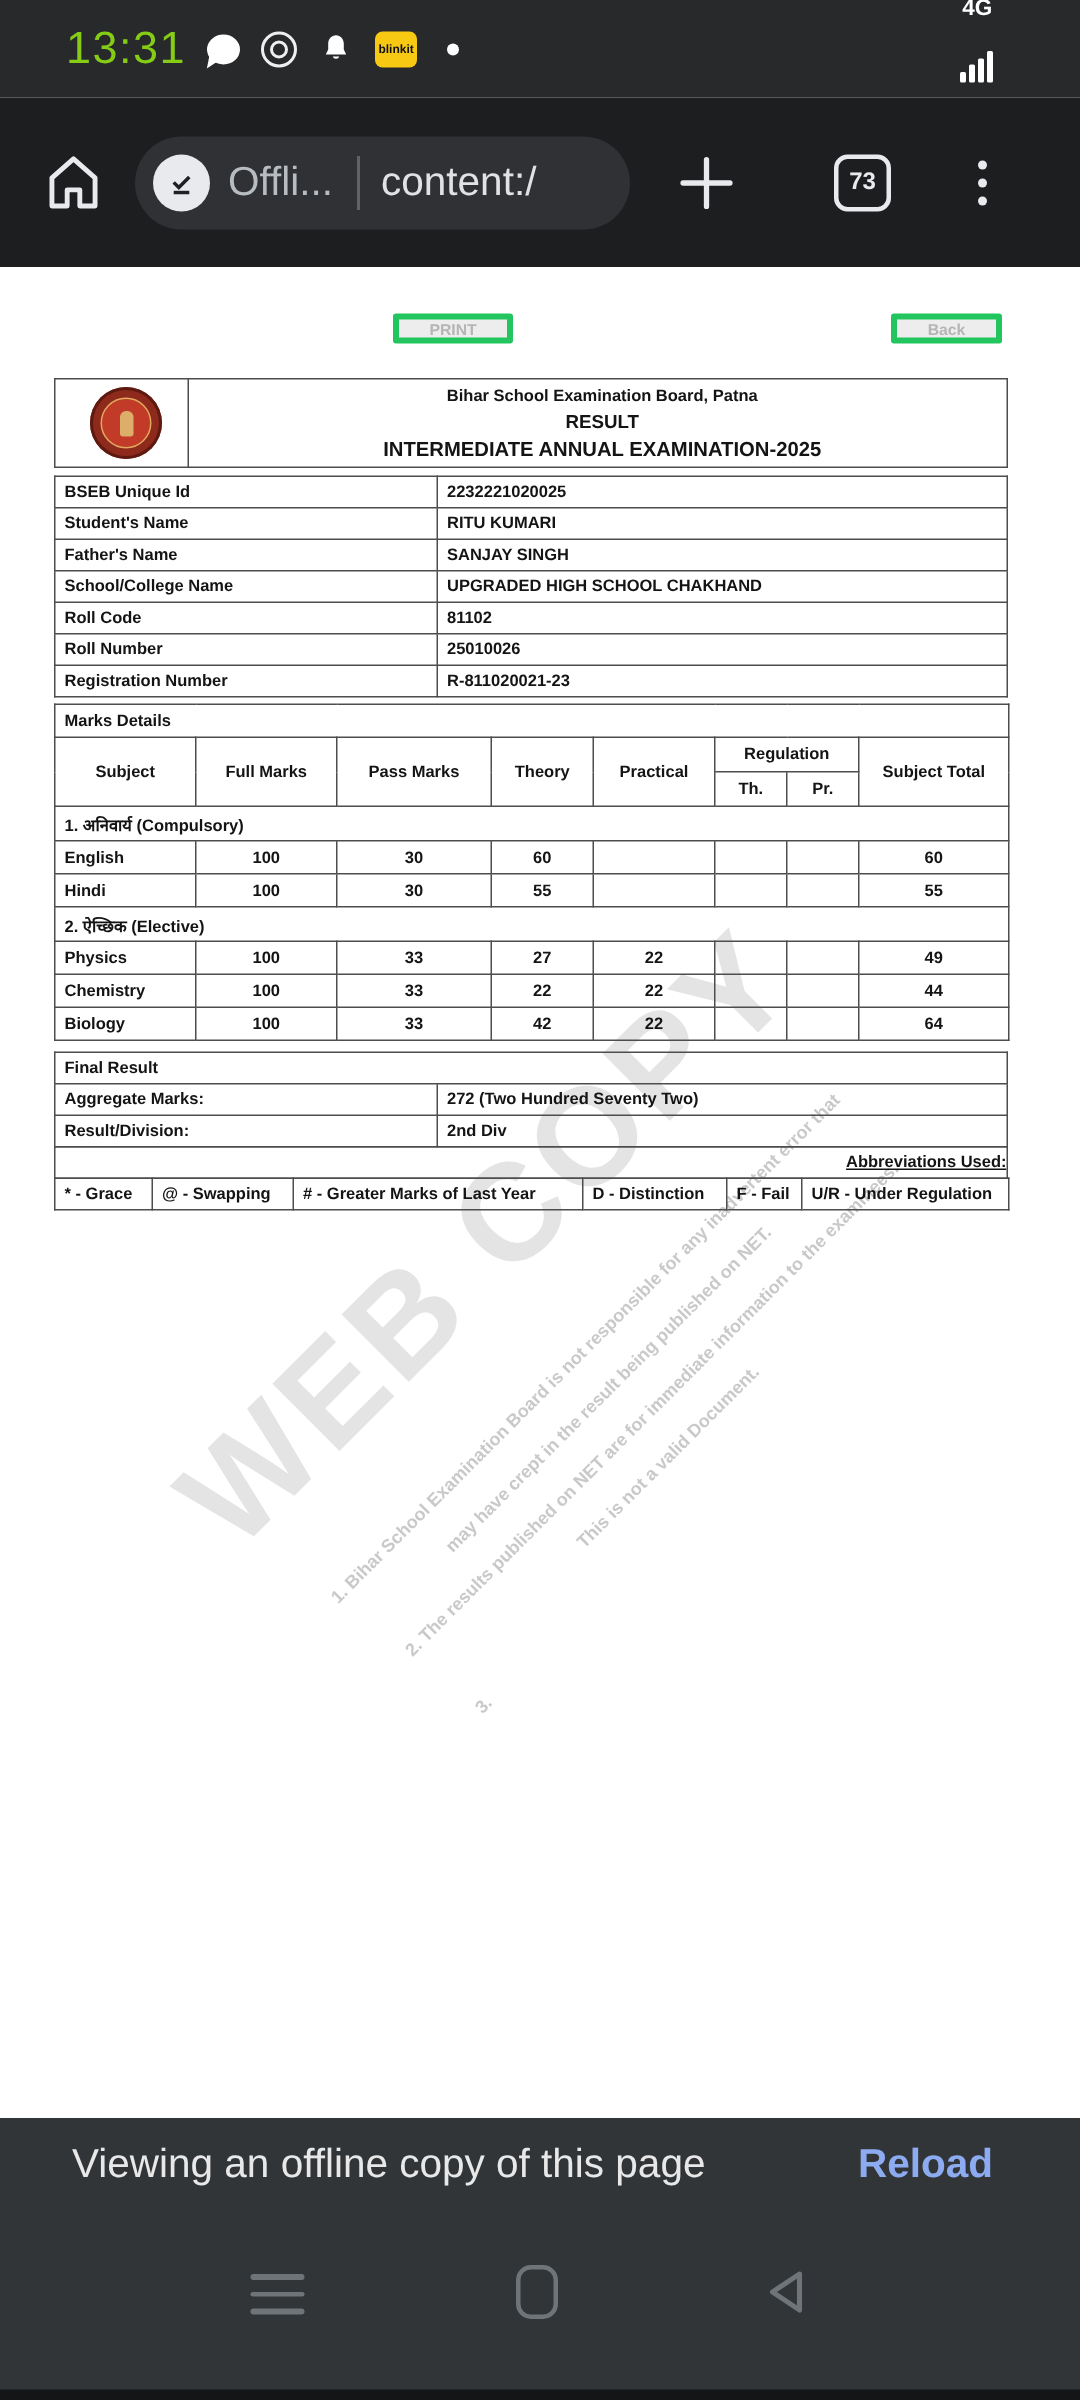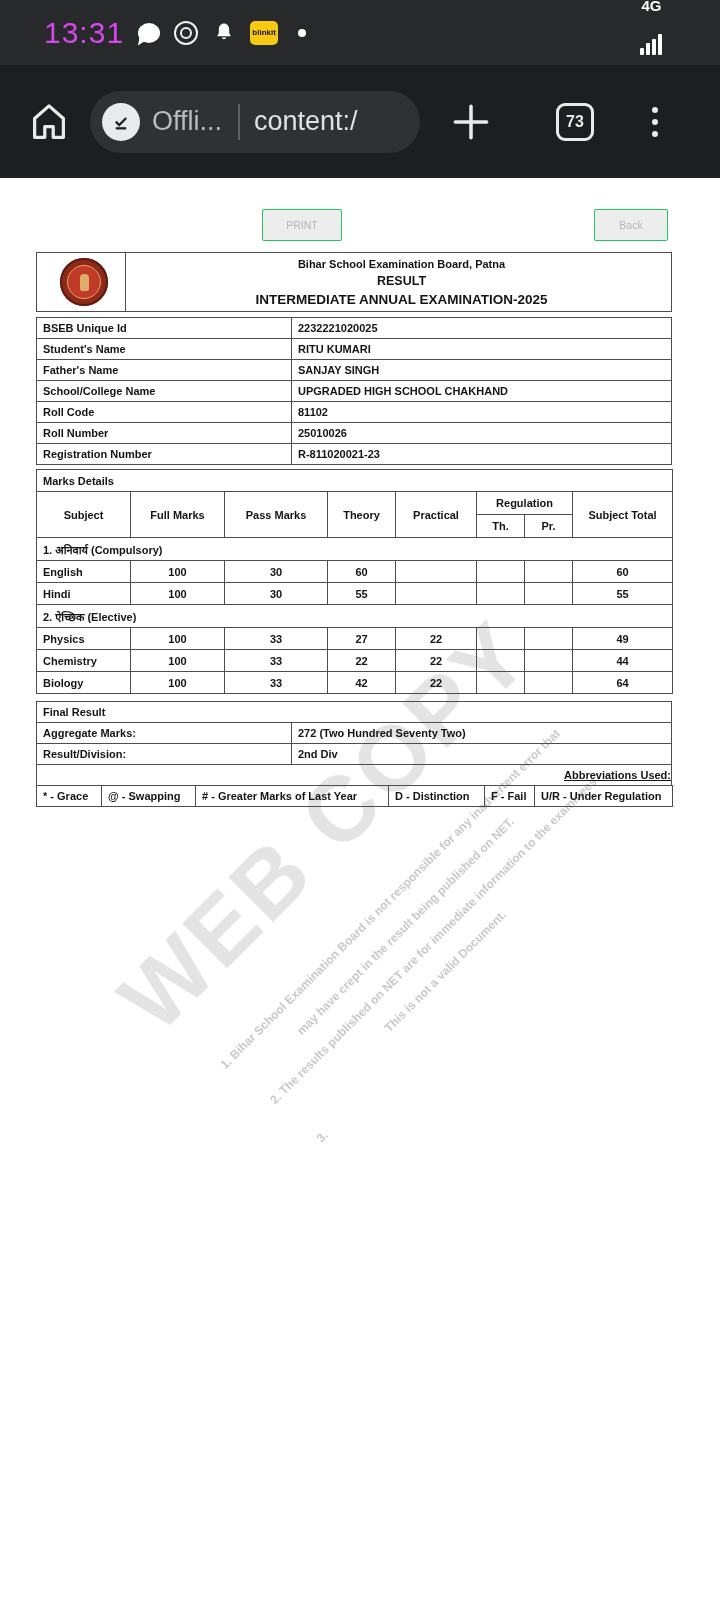--- a/index.html
+++ b/index.html
@@ -3,21 +3,21 @@
 <meta charset="utf-8">
 <style>
   html,body{margin:0;padding:0;background:#000;}
   .screen{position:relative;width:720px;height:1600px;margin:0 auto;background:#fff;overflow:hidden;
           font-family:"Liberation Sans",sans-serif;}
 
   
   .status-bar{position:absolute;top:0;left:0;width:720px;height:65px;background:#28292b;
               display:flex;align-items:center;justify-content:space-between;padding:0 44px;box-sizing:border-box;}
   .sb-left{display:flex;align-items:center;gap:14px;}
-  .sb-time{color:#d946ef;font-size:30px;letter-spacing:1px;}
+  .sb-time{color:#84cc16;font-size:30px;letter-spacing:1px;}
   .chat-bubble{position:relative;width:22px;height:20px;background:#fff;border-radius:50% 50% 50% 50%;}
   .chat-bubble:after{content:"";position:absolute;left:1px;bottom:-4px;border:6px solid transparent;border-top-color:#fff;border-left-color:#fff;transform:rotate(12deg);}
   .emblem{width:24px;height:24px;border:2px solid #efefef;border-radius:50%;box-sizing:border-box;display:flex;align-items:center;justify-content:center;}
   .emblem i{display:block;width:12px;height:12px;border:2px solid #efefef;border-radius:50%;box-sizing:border-box;}
   .blinkit{background:#f7c913;border-radius:5px;width:28px;height:24px;display:flex;align-items:center;justify-content:center;
            color:#111;font-size:8px;font-weight:bold;}
   .dot{width:8px;height:8px;border-radius:50%;background:#fff;margin-left:6px;}
   .sb-right{display:flex;align-items:center;gap:20px;flex-direction:column;}
   .volte{display:flex;flex-direction:column;line-height:10px;color:#fff;font-weight:bold;font-size:9px;}
   .volte .vrow{display:flex;align-items:center;gap:1px;}
@@ -45,22 +45,22 @@
   .pill-divider{width:2px;height:36px;background:#5f6368;margin:0 14px 0 16px;flex:none;}
   .url-text{color:#e0e2e5;font-size:27px;white-space:nowrap;overflow:hidden;}
   .plus-btn{margin-left:26px;}
   .tab-count{margin-left:60px;width:32px;height:32px;border:3px solid #e8eaed;border-radius:9px;
              display:flex;align-items:center;justify-content:center;color:#e8eaed;font-size:16px;font-weight:bold;}
   .kebab{margin-left:58px;display:flex;flex-direction:column;gap:6px;}
   .kebab i{width:6px;height:6px;border-radius:50%;background:#e8eaed;display:block;}
 
   
   .page{position:absolute;top:178px;left:0;width:720px;height:1234px;background:#fff;overflow:hidden;}
-  .action-btn{position:absolute;top:31px;height:32px;background:#ededed;border:1px solid #22c55e;border-radius:2px;
-              color:#b5b5b5;font-size:10.5px;font-family:"Liberation Sans",sans-serif;}
+  .action-btn{position:absolute;top:31px;height:20px;background:#ededed;border:4px solid #22c55e;border-radius:2px;
+              color:#b5b5b5;font-size:10.5px;font-family:"Liberation Sans",sans-serif;font-weight:bold;}
   .print-btn{left:262px;width:80px;}
   .back-btn{left:594px;width:74px;text-align:center;}
 
   
   .wm{position:absolute;inset:0;z-index:0;}
   .wm-big{position:absolute;left:60px;top:600px;width:520px;text-align:center;transform:rotate(-45deg);
           font-size:92px;font-weight:bold;color:#e4e4e4;letter-spacing:4px;white-space:nowrap;}
   .wm-lines{position:absolute;left:212px;top:878px;transform-origin:0 0;transform:rotate(-45deg);
             font-size:12px;font-weight:bold;line-height:30px;color:#c9c9c9;white-space:nowrap;}
   .wm-lines .l2{padding-left:78px;}
@@ -401,14 +401,32 @@
           <td>D - Distinction</td>
           <td>F - Fail</td>
           <td>U/R - Under Regulation</td>
         </tr>
       </tbody>
         </table>
 
     </div>
   </div>
 
+  <div class="offline">
+    <div class="offline-row">
+      <span class="offline-msg">Viewing an offline copy of this page</span>
+      <button class="reload">Reload</button>
+    </div>
+    <div class="nav">
+      <div class="nav-recents">
+          <i></i>
+          <i></i>
+          <i></i>
+        </div>
+      <div class="nav-home"></div>
+      <svg class="nav-back" width="36" height="36" viewBox="0 0 36 36">
+        <path d="M27 6 9 18l18 12Z" fill="none" stroke="#6f7478" stroke-width="3.4" stroke-linejoin="round"></path>
+      </svg>
+    </div>
+    <div class="bottom-strip"></div>
+  </div>
 
 </div>
 
 </body></html>

